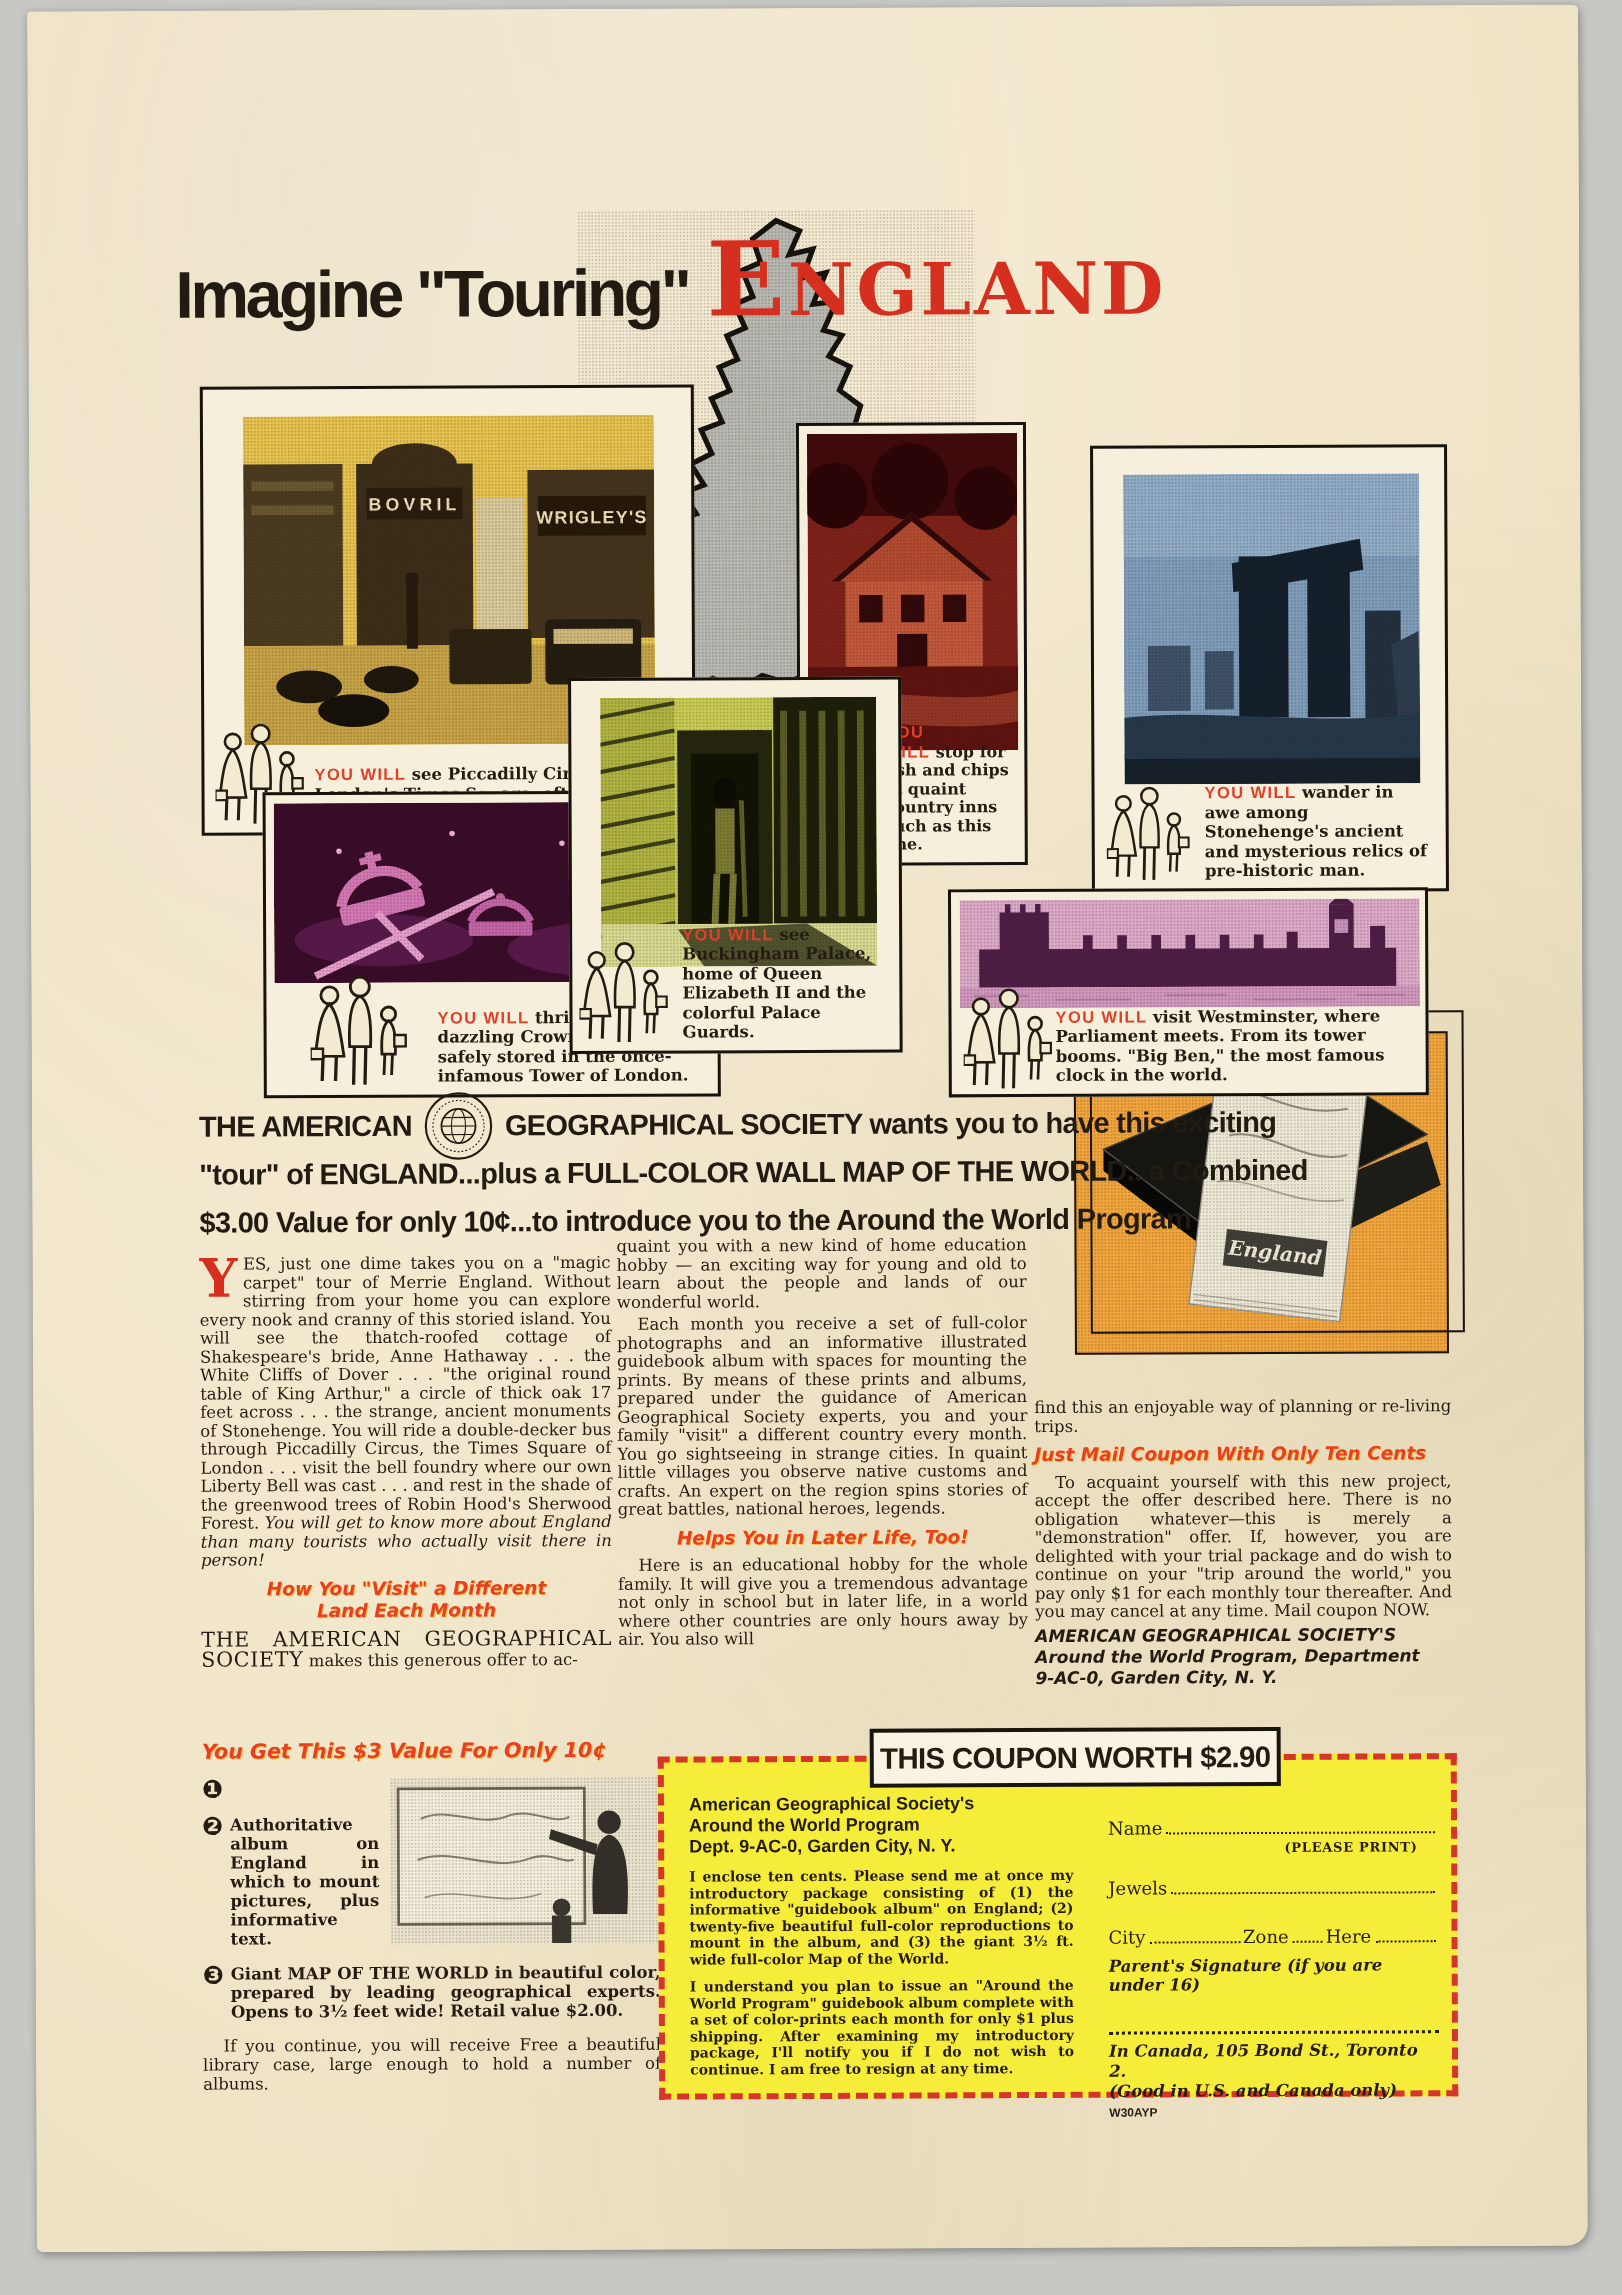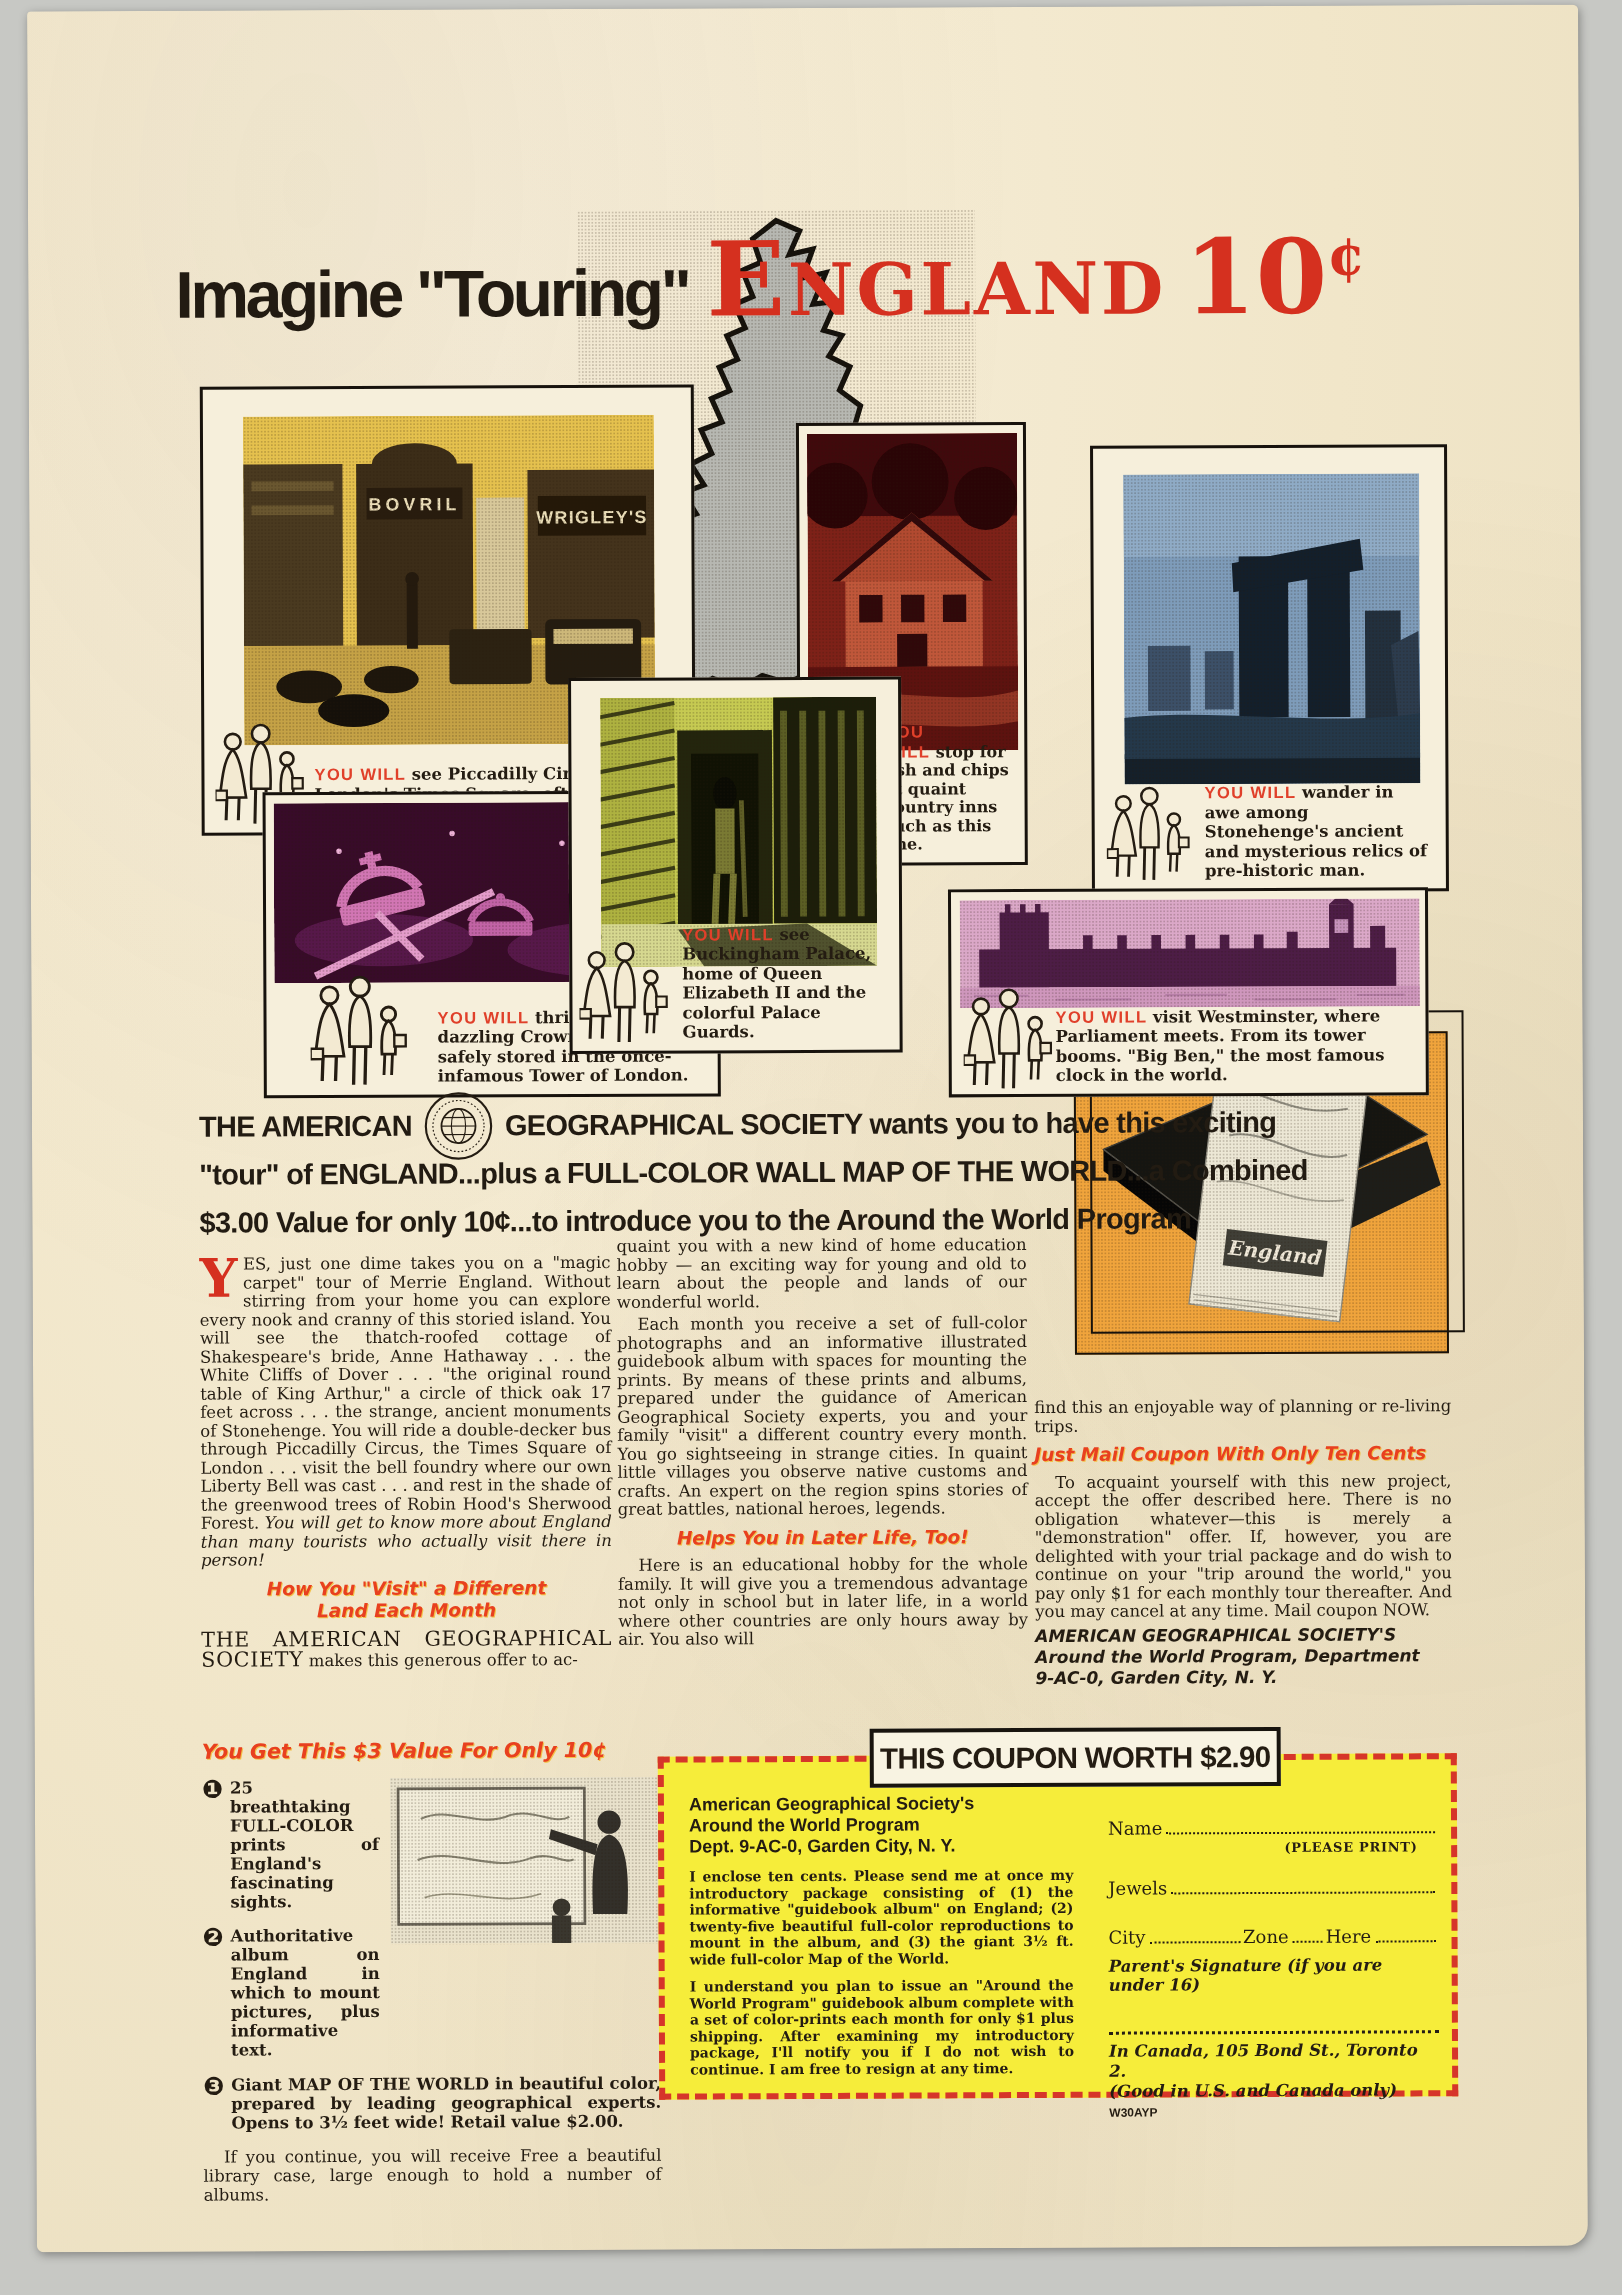--- a/index.html
+++ b/index.html
@@ -109,21 +109,20 @@
       <rect x="88" y="64" width="12" height="12" stroke-width="2.5"></rect>
     </g>
   </defs>
 </svg>
 
 <div class="page">
 
   <div class="abs headline">
     <span class="h-black">Imagine "Touring"</span>
     <span class="h-england">England</span>
-    <span class="h-price"><span>10</span><sup>¢</sup></span>
   </div>
 
   <div class="abs map ht">
     <svg viewBox="0 0 300 420" width="398" height="549">
       <path d="M150,8 L168,16 L160,34 L178,30 L170,52 L188,48 L178,72 L196,70 L186,92 L200,96 L190,112 L206,120 L198,138 L214,150 L208,170 L224,186 L218,204 L234,222 L228,244 L240,262 L234,284 L244,300 L236,318 L244,338 L228,352 L210,346 L196,358 L176,352 L158,362 L138,356 L120,366 L100,358 L84,368 L62,360 L48,368 L30,360 L38,348 L56,342 L44,330 L64,322 L52,308 L72,300 L60,286 L76,276 L64,262 L82,254 L70,238 L88,232 L78,216 L94,210 L84,194 L100,186 L92,168 L108,162 L100,144 L114,138 L106,120 L120,114 L112,96 L126,90 L118,72 L132,66 L124,46 L138,40 L132,22 Z" fill="#b7b8b2" stroke="#15120c" stroke-width="4"></path>
     </svg>
   </div>
 
   <div class="abs panel" style="left:171px;top:376px;width:494px;height:449px;">
     <div class="photo ht" style="left:40px;top:27.4px;width:411px;height:329px;">
@@ -385,21 +384,20 @@
       <div>9-AC-0, Garden City, N. Y.</div>
     </div>
   </div>
 
   <div class="abs value">
     <div class="vhead">You Get This $3 Value For Only 10¢</div>
     <div class="vrow">
       <div class="vitems">
         <div class="vitem">
           <span class="vnum">❶</span>
-          <span>25 breathtaking FULL-COLOR prints of England's fascinating sights.</span>
         </div>
         <div class="vitem">
           <span class="vnum">❷</span>
           <span>Authoritative album on England in which to mount pictures, plus informative text.</span>
         </div>
       </div>
       <div class="villus ht">
         <svg viewBox="0 0 390 242" width="267" height="166">
           <rect width="390" height="242" fill="#e9e2cc"></rect>
           <rect x="12" y="16" width="272" height="198" fill="#f2edda" stroke="#6a6558" stroke-width="4"></rect>

